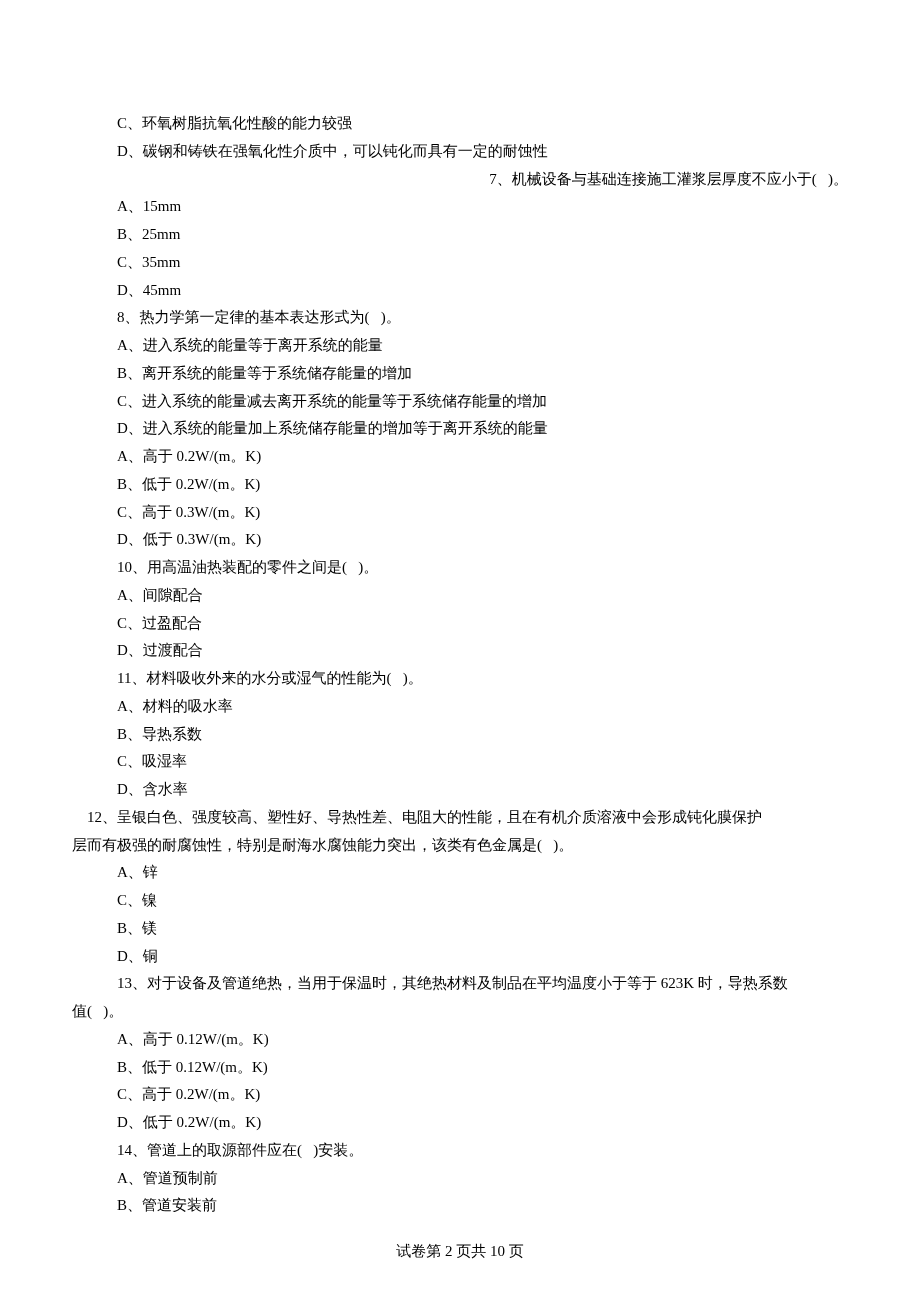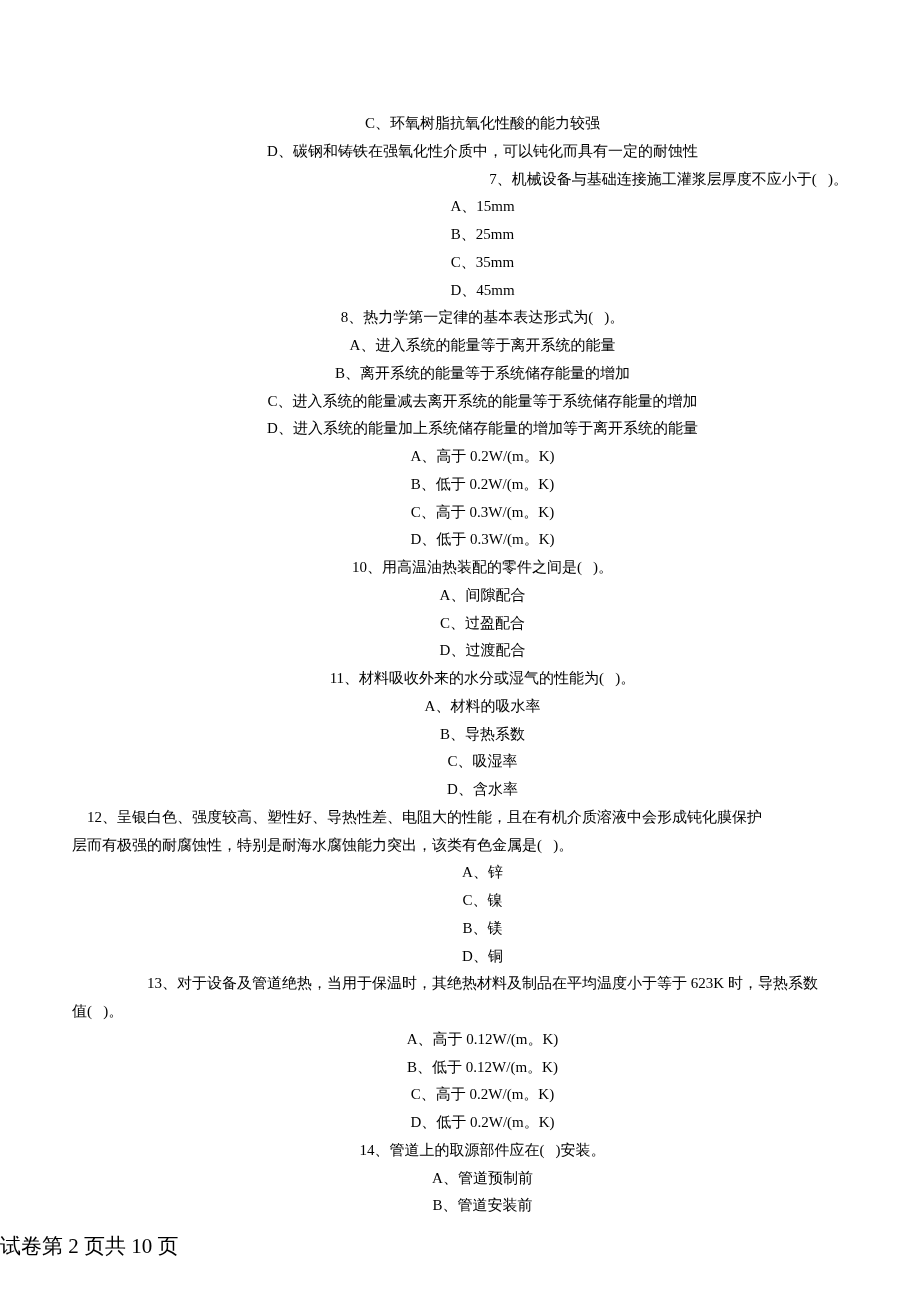--- a/index.html
+++ b/index.html
@@ -14,31 +14,31 @@
     .page {
       width: 920px;
       min-height: 1302px;
       padding: 110px 72px 40px 72px;
       box-sizing: border-box;
       position: relative;
     }
     .line {
       white-space: pre-wrap;
     }
-    .indent1 { padding-left: 3em; text-align: center; }
+    .indent1 { padding-left: 3em; }
     .indent-q { padding-left: 1.5em; text-align: right; }
     .indent-q12 { padding-left: 1em; }
     .wrap { padding-left: 0; }
     .footer {
       position: absolute;
       bottom: 36px;
       left: 0;
       width: 100%;
-      text-align: left;
-      font-size: 21px;
+      text-align: center;
+      font-size: 15px;
     }
   </style>
 </head>
 <body>
 
 <div class="page">
 
   <div class="line indent1">C、环氧树脂抗氧化性酸的能力较强</div>
   <div class="line indent1">D、碳钢和铸铁在强氧化性介质中，可以钝化而具有一定的耐蚀性</div>
   <div class="line indent-q">7、机械设备与基础连接施工灌浆层厚度不应小于(   )。</div>

